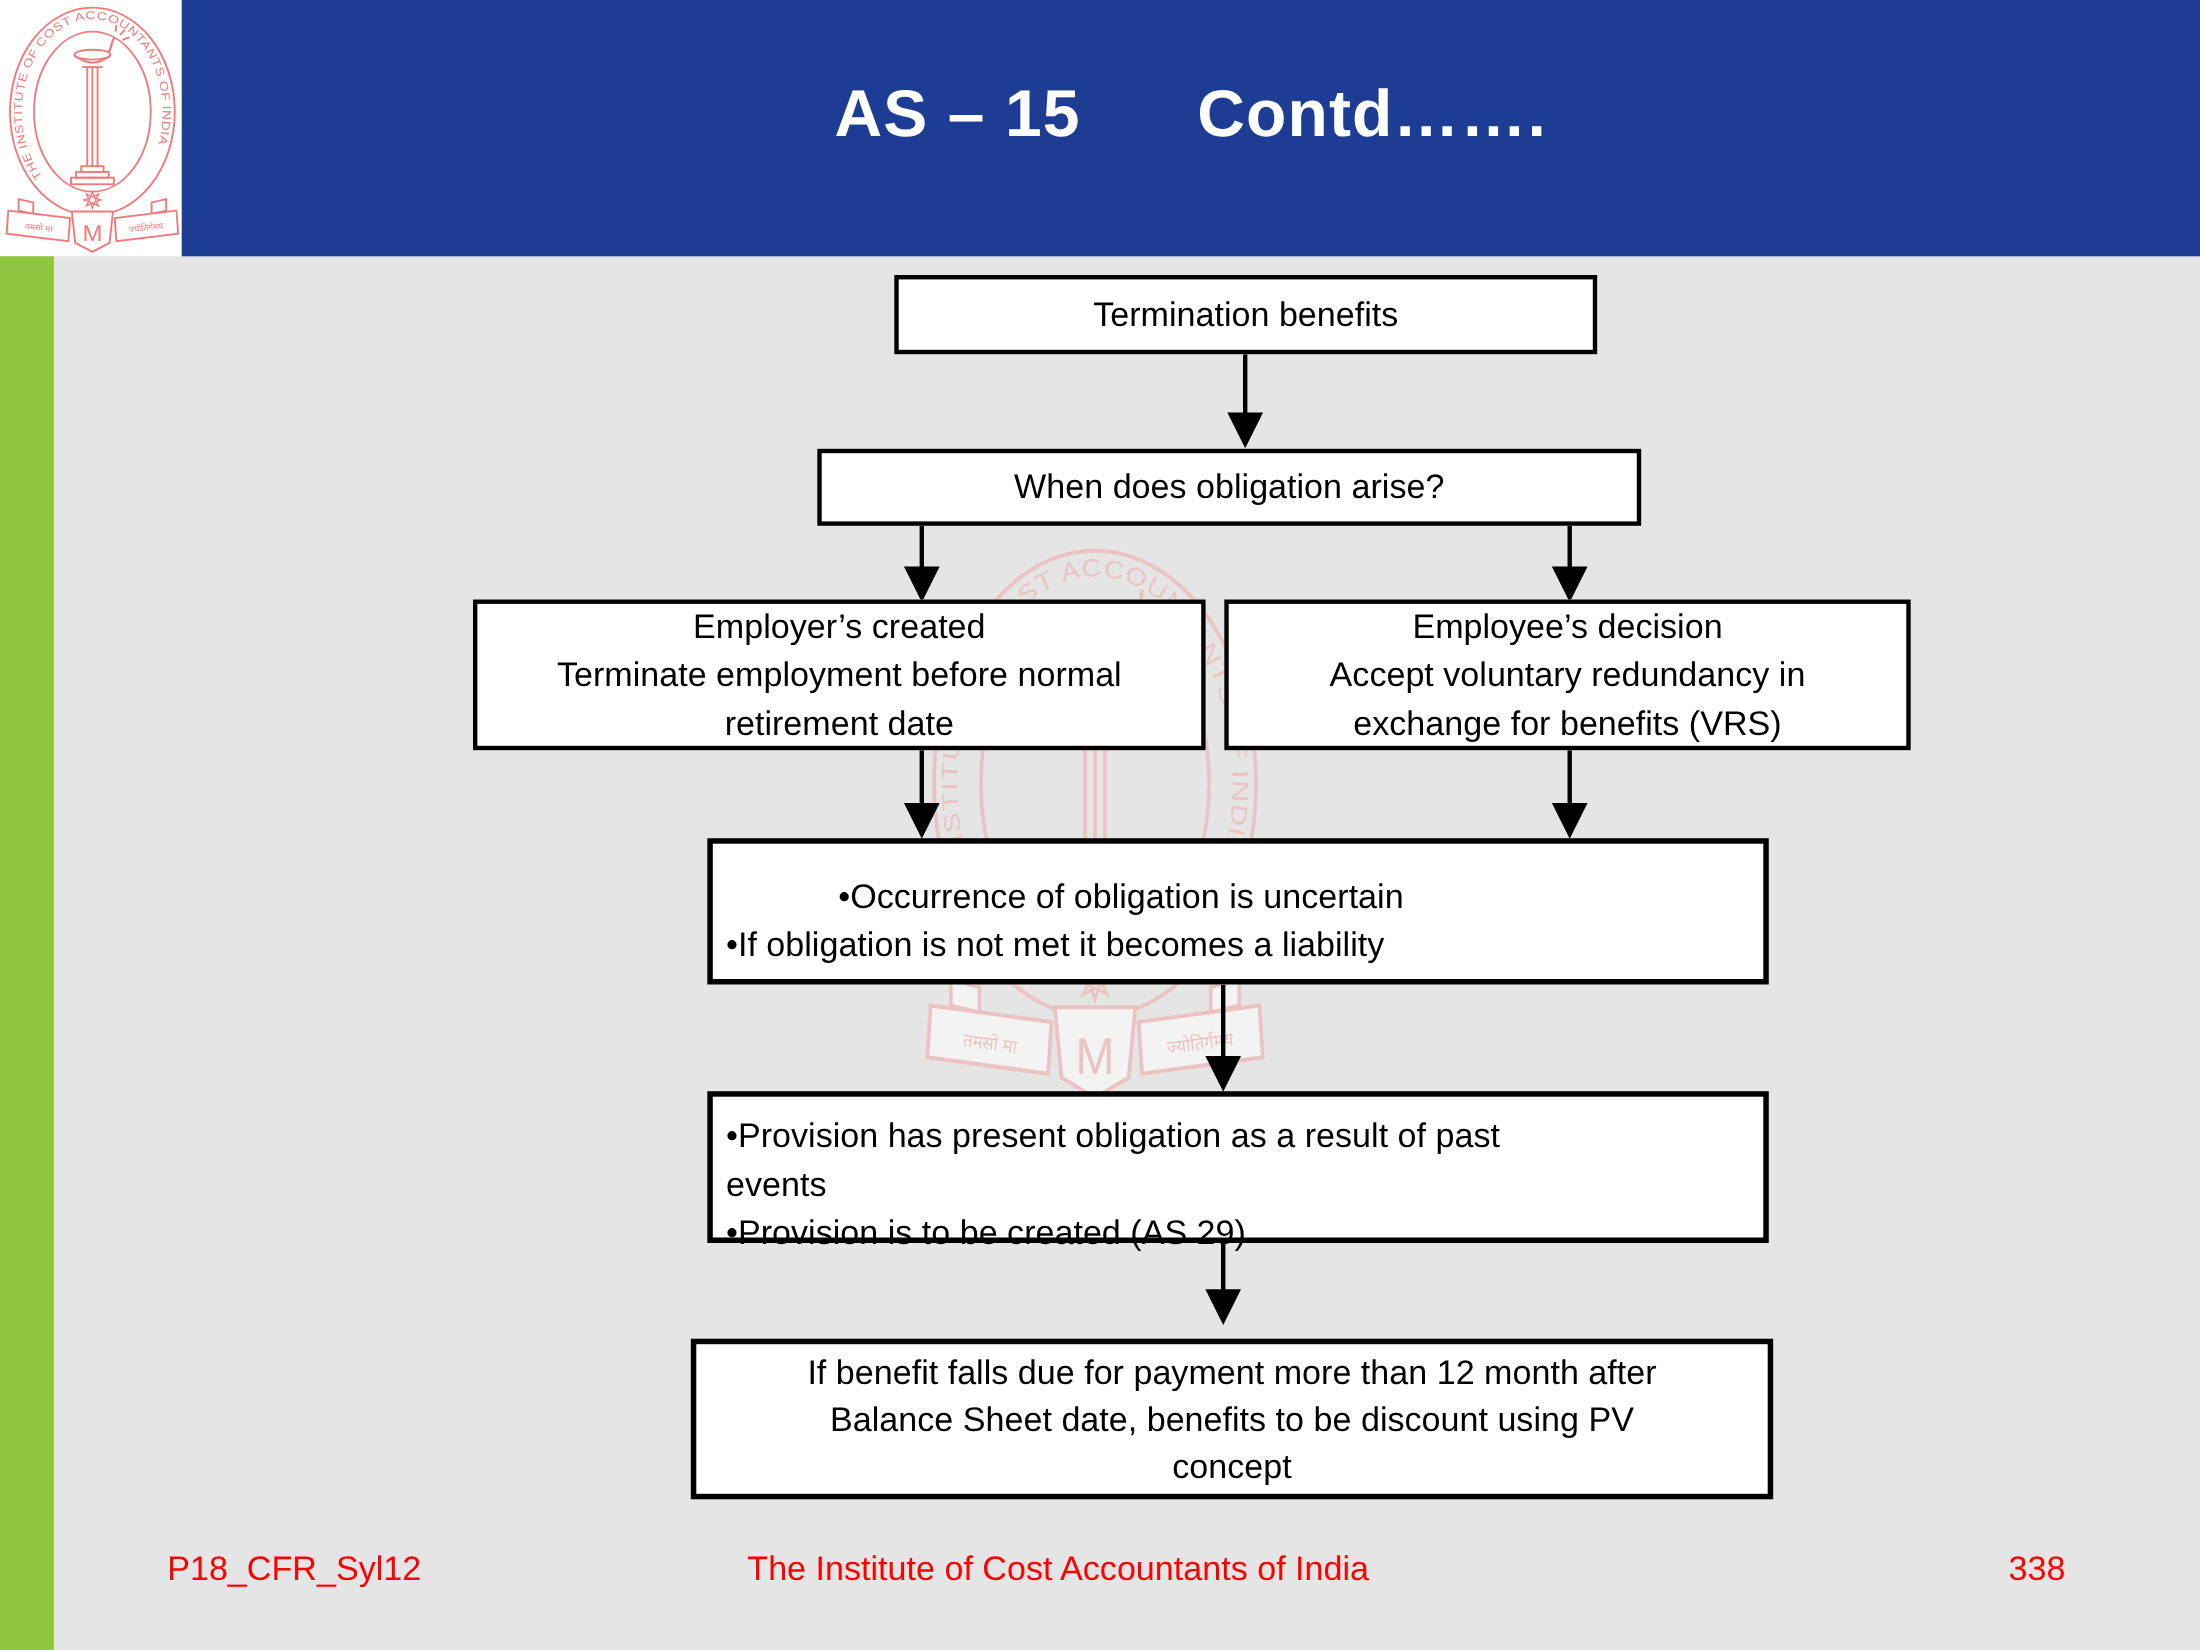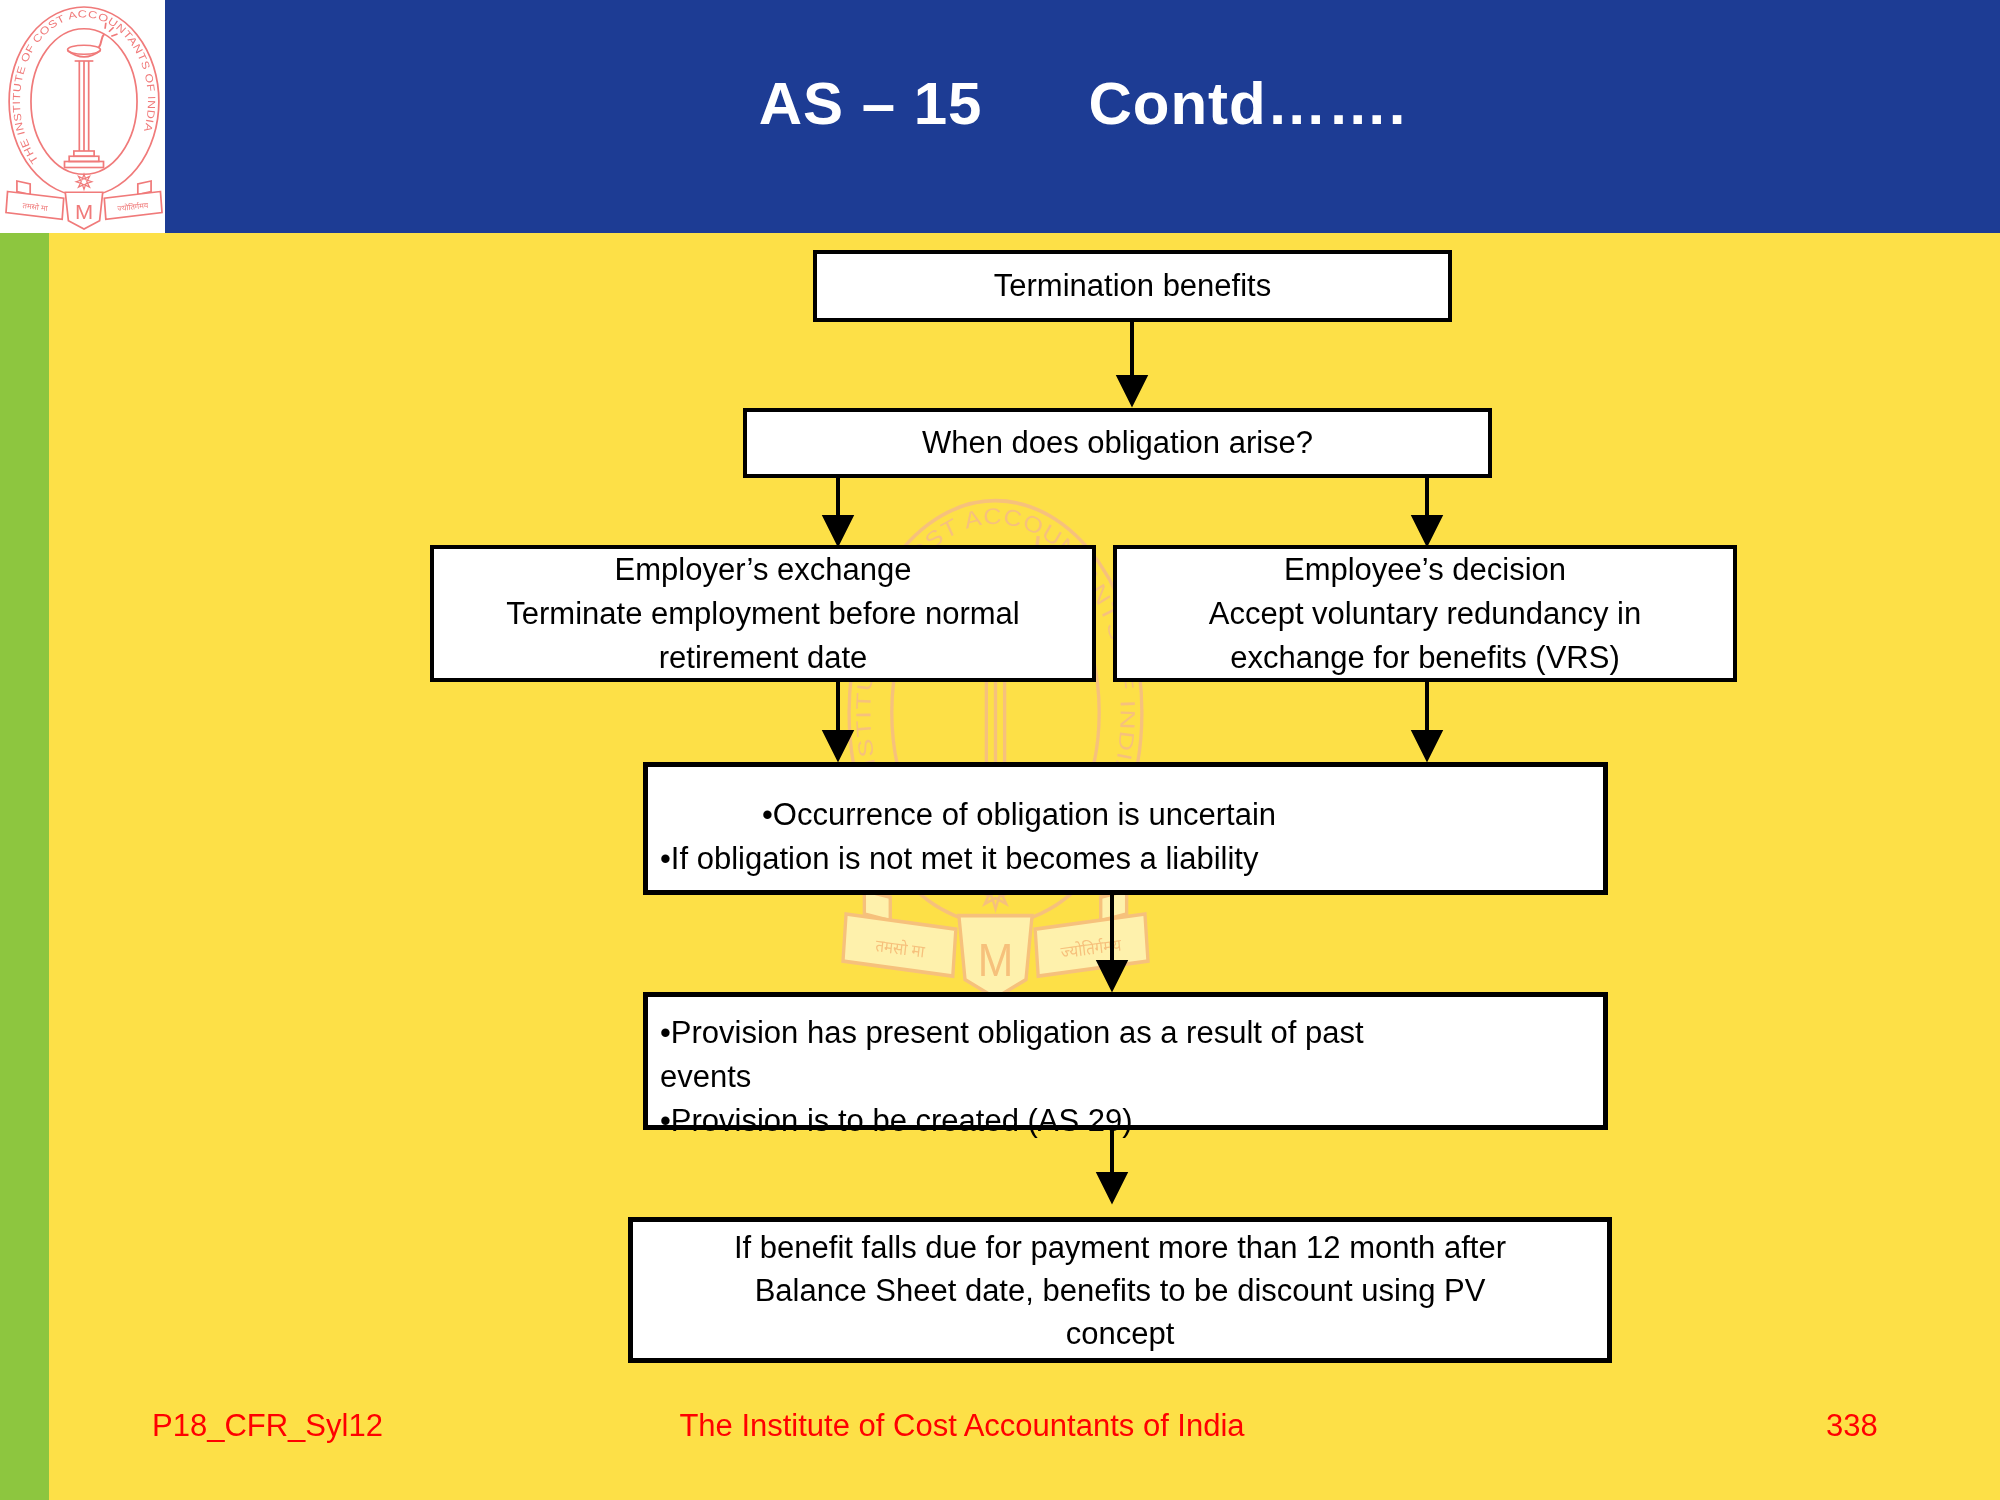--- a/index.html
+++ b/index.html
@@ -1,17 +1,17 @@
 <!DOCTYPE html>
 <html><head>
 <meta charset="utf-8">
 <style>
   html,body{margin:0;padding:0;background:#ffffff;}
   body{width:2000px;height:1500px;font-family:"Liberation Sans","DejaVu Sans",sans-serif;}
-  .slide{position:relative;width:2000px;height:1500px;background:#fde047;overflow:hidden;}
+  .slide{position:relative;width:2000px;height:1500px;background:#e5e5e5;overflow:hidden;}
 
   
   .header-band{position:absolute;left:165px;top:0;width:1835px;height:233px;background:#1d3c94;z-index:1;}
   .slide-title{position:absolute;left:0;top:68px;width:100%;text-align:center;color:#ffffff;
     font-size:60px;font-weight:700;letter-spacing:1px;white-space:pre;line-height:72px;}
 
   
   .green-stripe{position:absolute;left:0;top:233px;width:49px;height:1267px;background:#8dc63f;z-index:1;}
 
   
@@ -137,21 +137,21 @@
 
   <div class="fbox tc" id="box1">
     <div class="ln">Termination benefits</div>
   </div>
 
   <div class="fbox tc" id="box2">
     <div class="ln">When does obligation arise?</div>
   </div>
 
   <div class="fbox tc" id="box3">
-    <div class="ln">Employer’s exchange</div>
+    <div class="ln">Employer’s created</div>
     <div class="ln">Terminate employment before normal</div>
     <div class="ln">retirement date</div>
   </div>
 
   <div class="fbox tc" id="box4">
     <div class="ln">Employee’s decision</div>
     <div class="ln">Accept voluntary redundancy in</div>
     <div class="ln">exchange for benefits (VRS)</div>
   </div>
 

